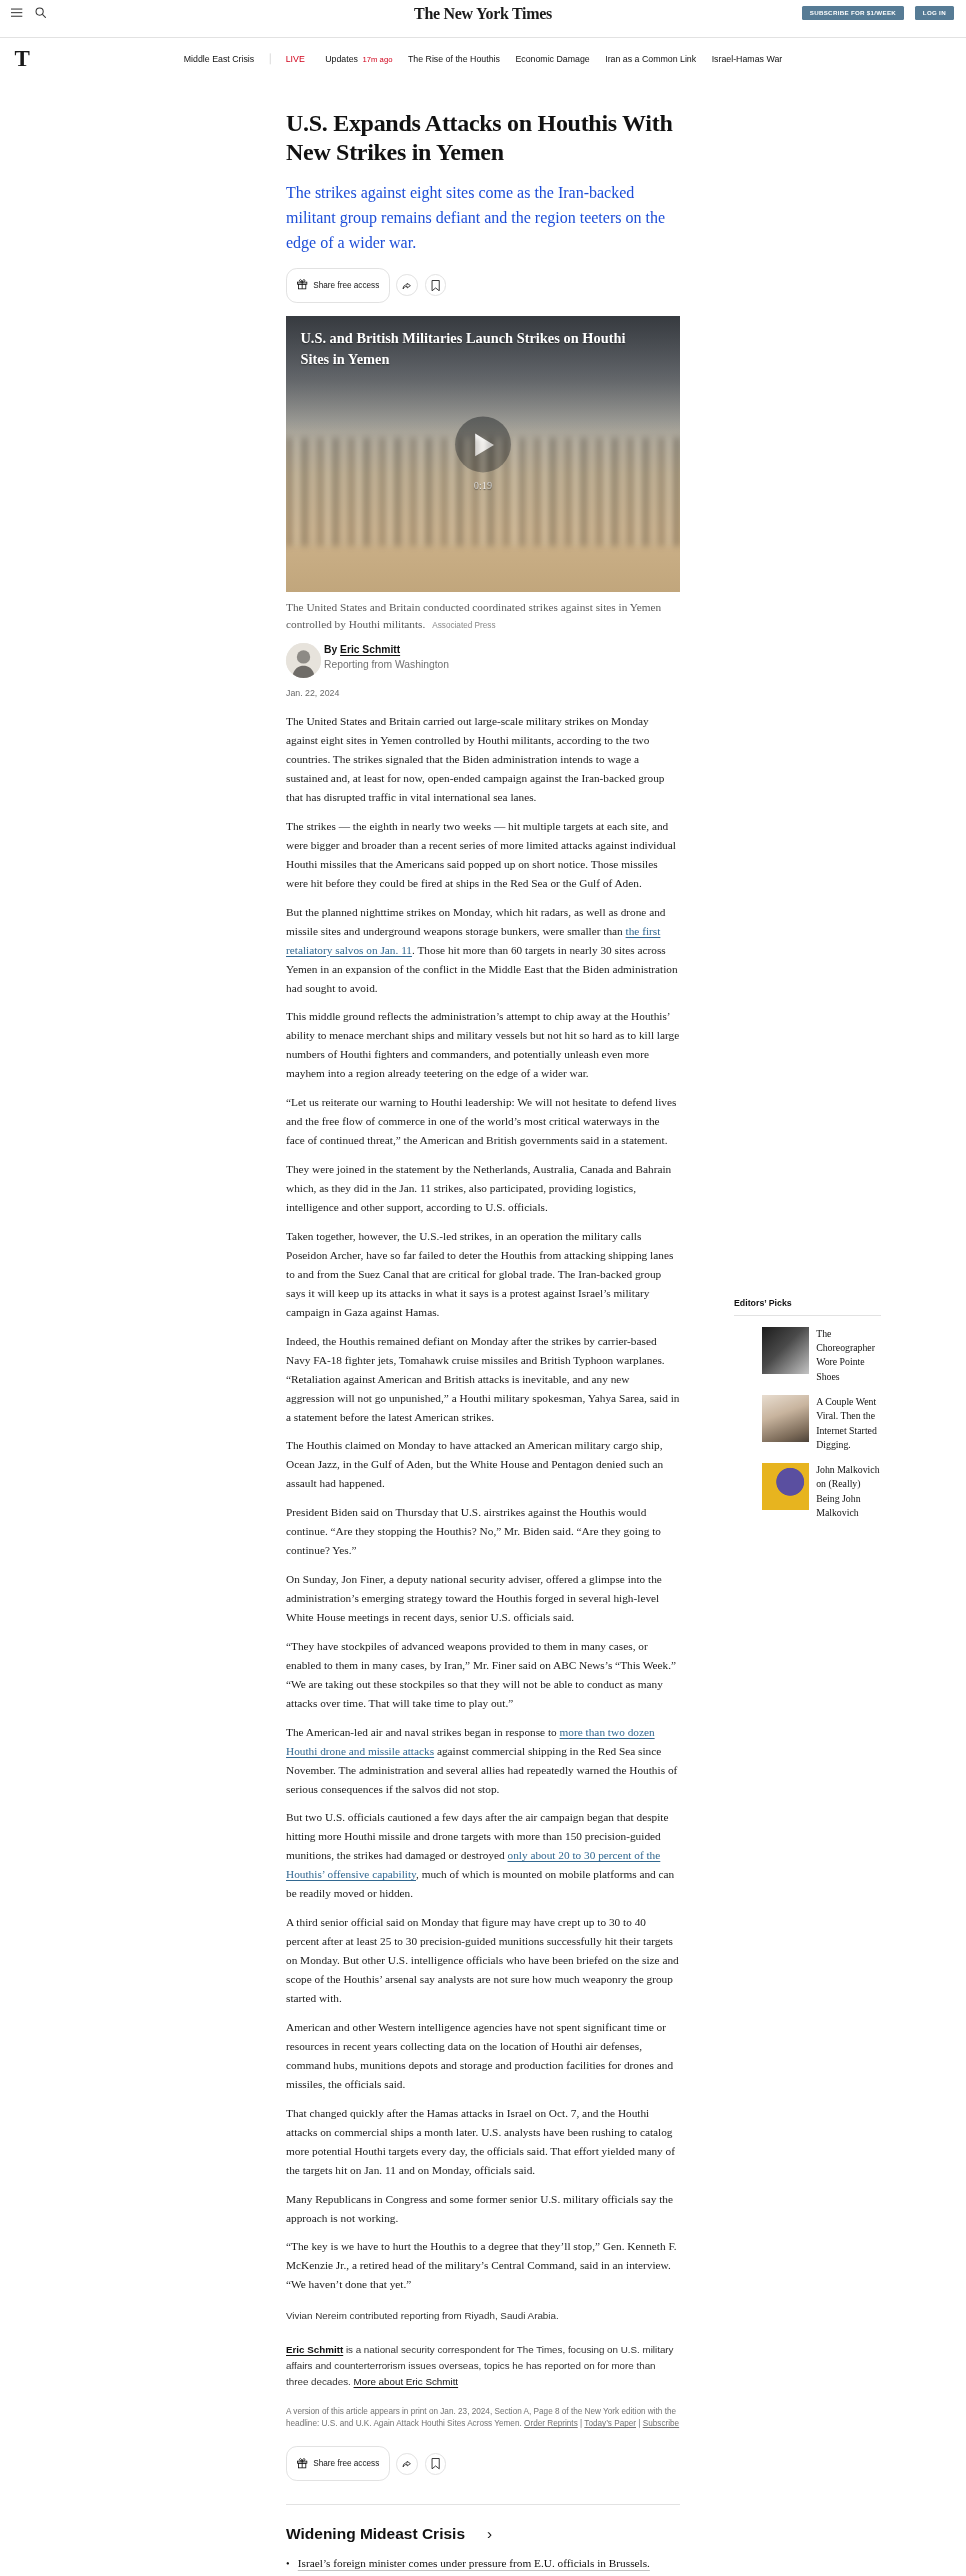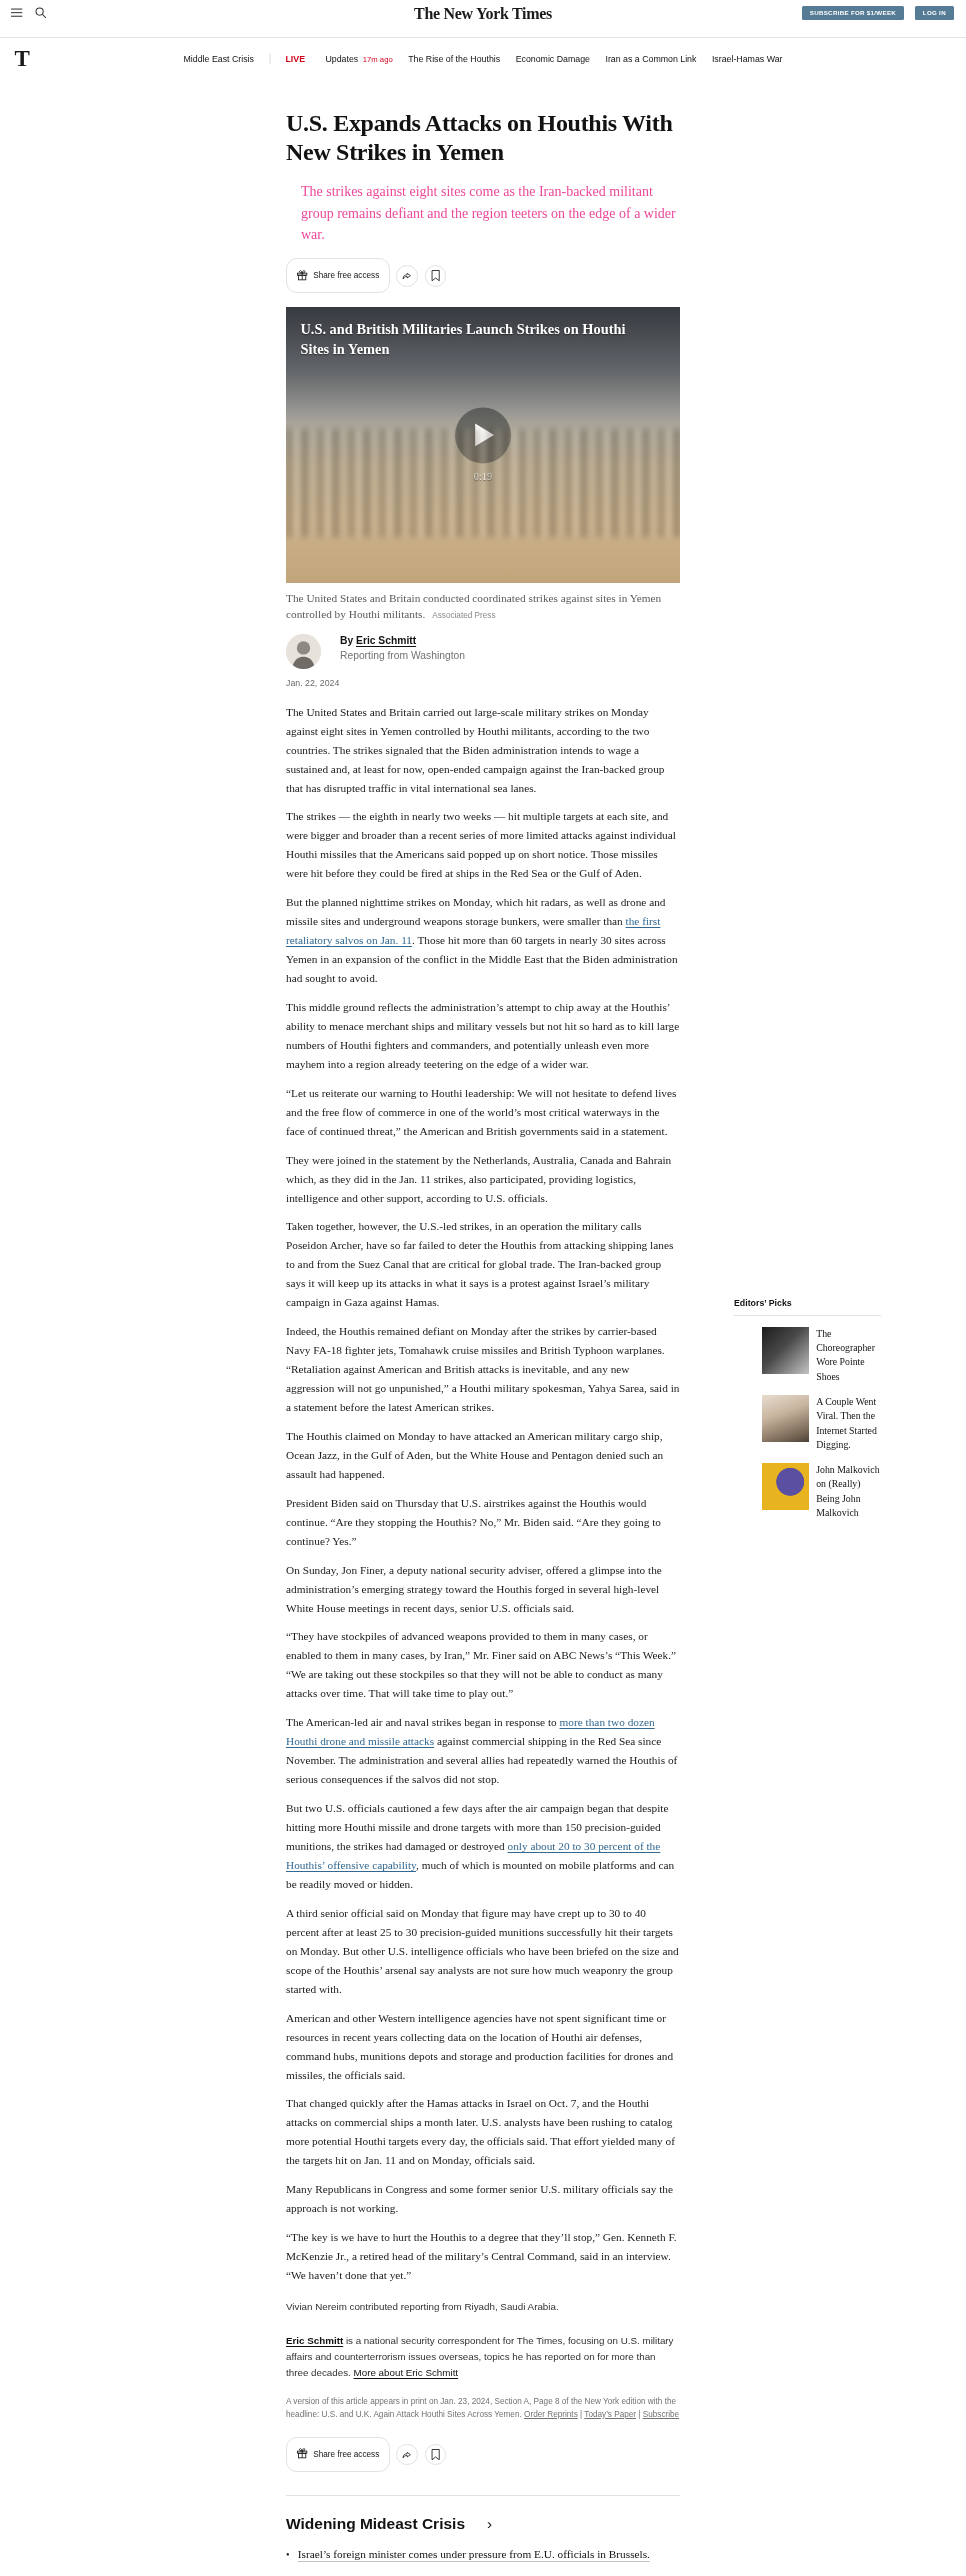--- a/index.html
+++ b/index.html
@@ -21,31 +21,31 @@
 
   
   .subnav { position:relative; height:42px; }
   .t-logo { position:absolute; left:14.4px; top:9.3px; font-family:"Liberation Serif","DejaVu Serif",serif;
             font-weight:700; font-size:23px; line-height:1; }
   .subnav-items { position:absolute; left:50%; top:50%; transform:translate(-50%,-50%);
                   display:flex; align-items:center; gap:15.5px; white-space:nowrap; font-size:8.8px; }
   .subnav-primary { font-weight:400; color:#121212; text-decoration:none; cursor:pointer; }
   .subnav-divider { width:0.5px; height:11.3px; background:#dcdcdc; }
   .subnav-live { text-decoration:none; cursor:pointer; }
-  .live-label { color:#d0021b; font-weight:700; margin-right:18px; }
+  .live-label { color:#d0021b; font-weight:400; margin-right:18px; }
   .live-updates { color:#121212; }
   .live-time { color:#d0021b; font-size:7.7px; margin-left:2.1px; }
   .subnav-link { color:#121212; text-decoration:none; cursor:pointer; }
 
   
   .article { width:394px; margin-left:286px; position:relative; }
   h1.headline { font-family:"Liberation Serif","DejaVu Serif",serif; font-weight:700;
                 font-size:24px; line-height:1.22; letter-spacing:-0.3px; margin-top:29px; color:#121212; }
-  .subhead { font-family:"Liberation Serif","DejaVu Serif",serif; font-size:14px; line-height:1.55;
-             color:#ec4899; margin-top:13.4px; font-weight:400;margin-left:15px; }
+  .subhead { font-family:"Liberation Serif","DejaVu Serif",serif; font-size:16px; line-height:1.55;
+             color:#1d4ed8; margin-top:13.4px; font-weight:400; }
 
   .share-row { display:flex; gap:6.7px; margin-top:12.4px; align-items:center; }
   .pill { display:flex; align-items:center; gap:4.6px; border:0.5px solid #e2e2e2; border-radius:10.8px;
           height:35px; padding:0 9.3px; background:#fff; font-size:8.2px; cursor:pointer; color:#121212; }
   .circle-btn { width:21.6px; height:21.6px; border:0.5px solid #e2e2e2; border-radius:50%; background:#fff;
                 display:flex; align-items:center; justify-content:center; cursor:pointer; }
 
   
   .video { position:relative; margin-top:13.4px; width:394px; height:276px; overflow:hidden;
            background:linear-gradient(180deg,#787d84 0%,#8d9196 20%,#a3a29c 38%,#bfae8f 58%,#ccb189 78%,#c1a67c 100%); }
@@ -60,21 +60,21 @@
   .play-wrap { position:absolute; left:50%; top:50%; transform:translate(-50%,-50%);
                display:flex; flex-direction:column; align-items:center; gap:8.2px; cursor:pointer; }
   .play-btn { width:56px; height:56px; border-radius:50%; background:rgba(25,28,32,.45);
               border:none; display:flex; align-items:center; justify-content:center; cursor:pointer; }
   .duration { color:#fff; font-size:10.3px; font-family:"Liberation Serif",serif; text-shadow:0 0.5px 1px rgba(0,0,0,.6); }
   .caption { margin-top:7.2px; font-family:"Liberation Serif","DejaVu Serif",serif; font-size:11.3px;
              line-height:1.45; color:#5b5b5b; width:394px; }
   .credit { font-family:"Liberation Sans",sans-serif; font-size:8.2px; color:#888; margin-left:4.1px; }
 
   
-  .byline { display:flex; gap:19px; margin-top:11.3px; align-items:flex-start; }
+  .byline { display:flex; gap:3px; margin-top:11.3px; align-items:flex-start; }
   .avatar { width:35px; height:35px; border-radius:50%; overflow:hidden; background:#eceae5; flex:0 0 35px; }
   .byline-name { font-size:10.3px; font-weight:700; color:#121212; margin-top:1px; }
   .byline-name .author-link { text-decoration:underline; text-underline-offset:1.5px; cursor:pointer; }
   .byline-loc { font-size:10.3px; color:#727272; margin-top:4.1px; font-weight:400; }
   .date { margin-top:9.3px; font-size:8.8px; color:#6a6a6a; }
 
   
   #paragraphs { margin-top:14.4px; }
   #paragraphs p { font-family:"Liberation Serif","DejaVu Serif",serif; font-size:11.3px;
                   line-height:19px; color:#1a1a1a; margin-bottom:9.8px; }

